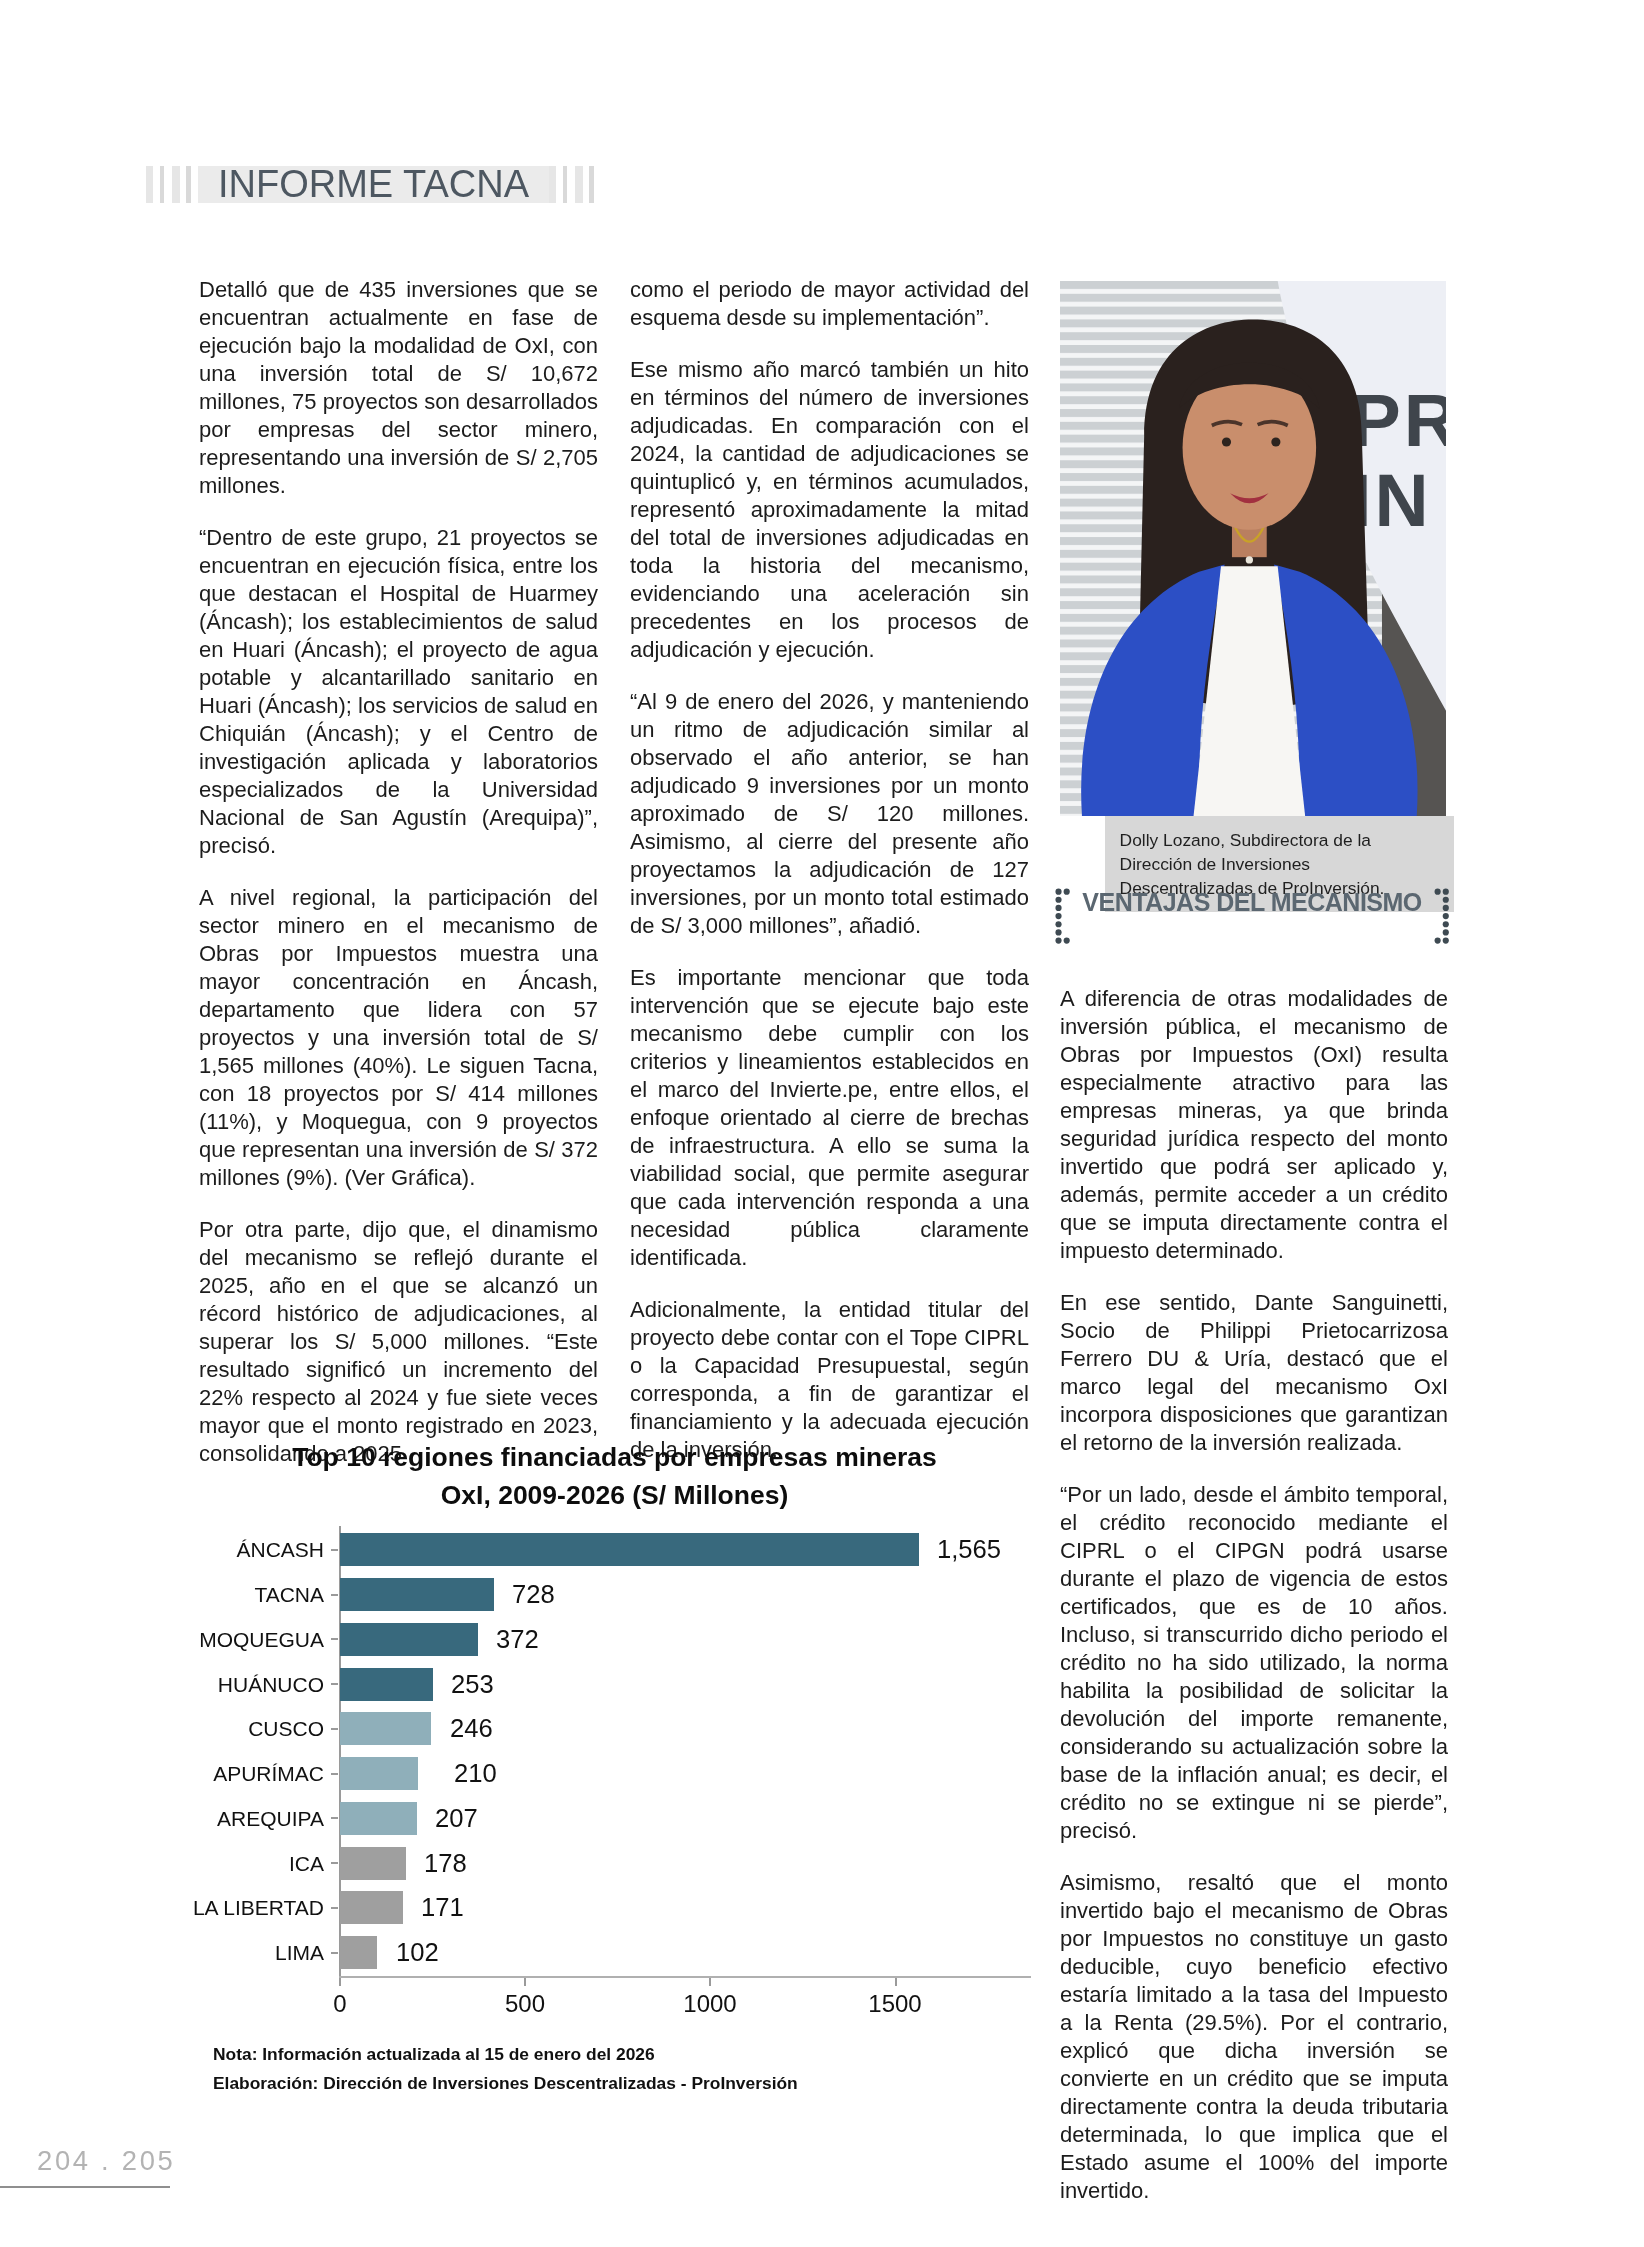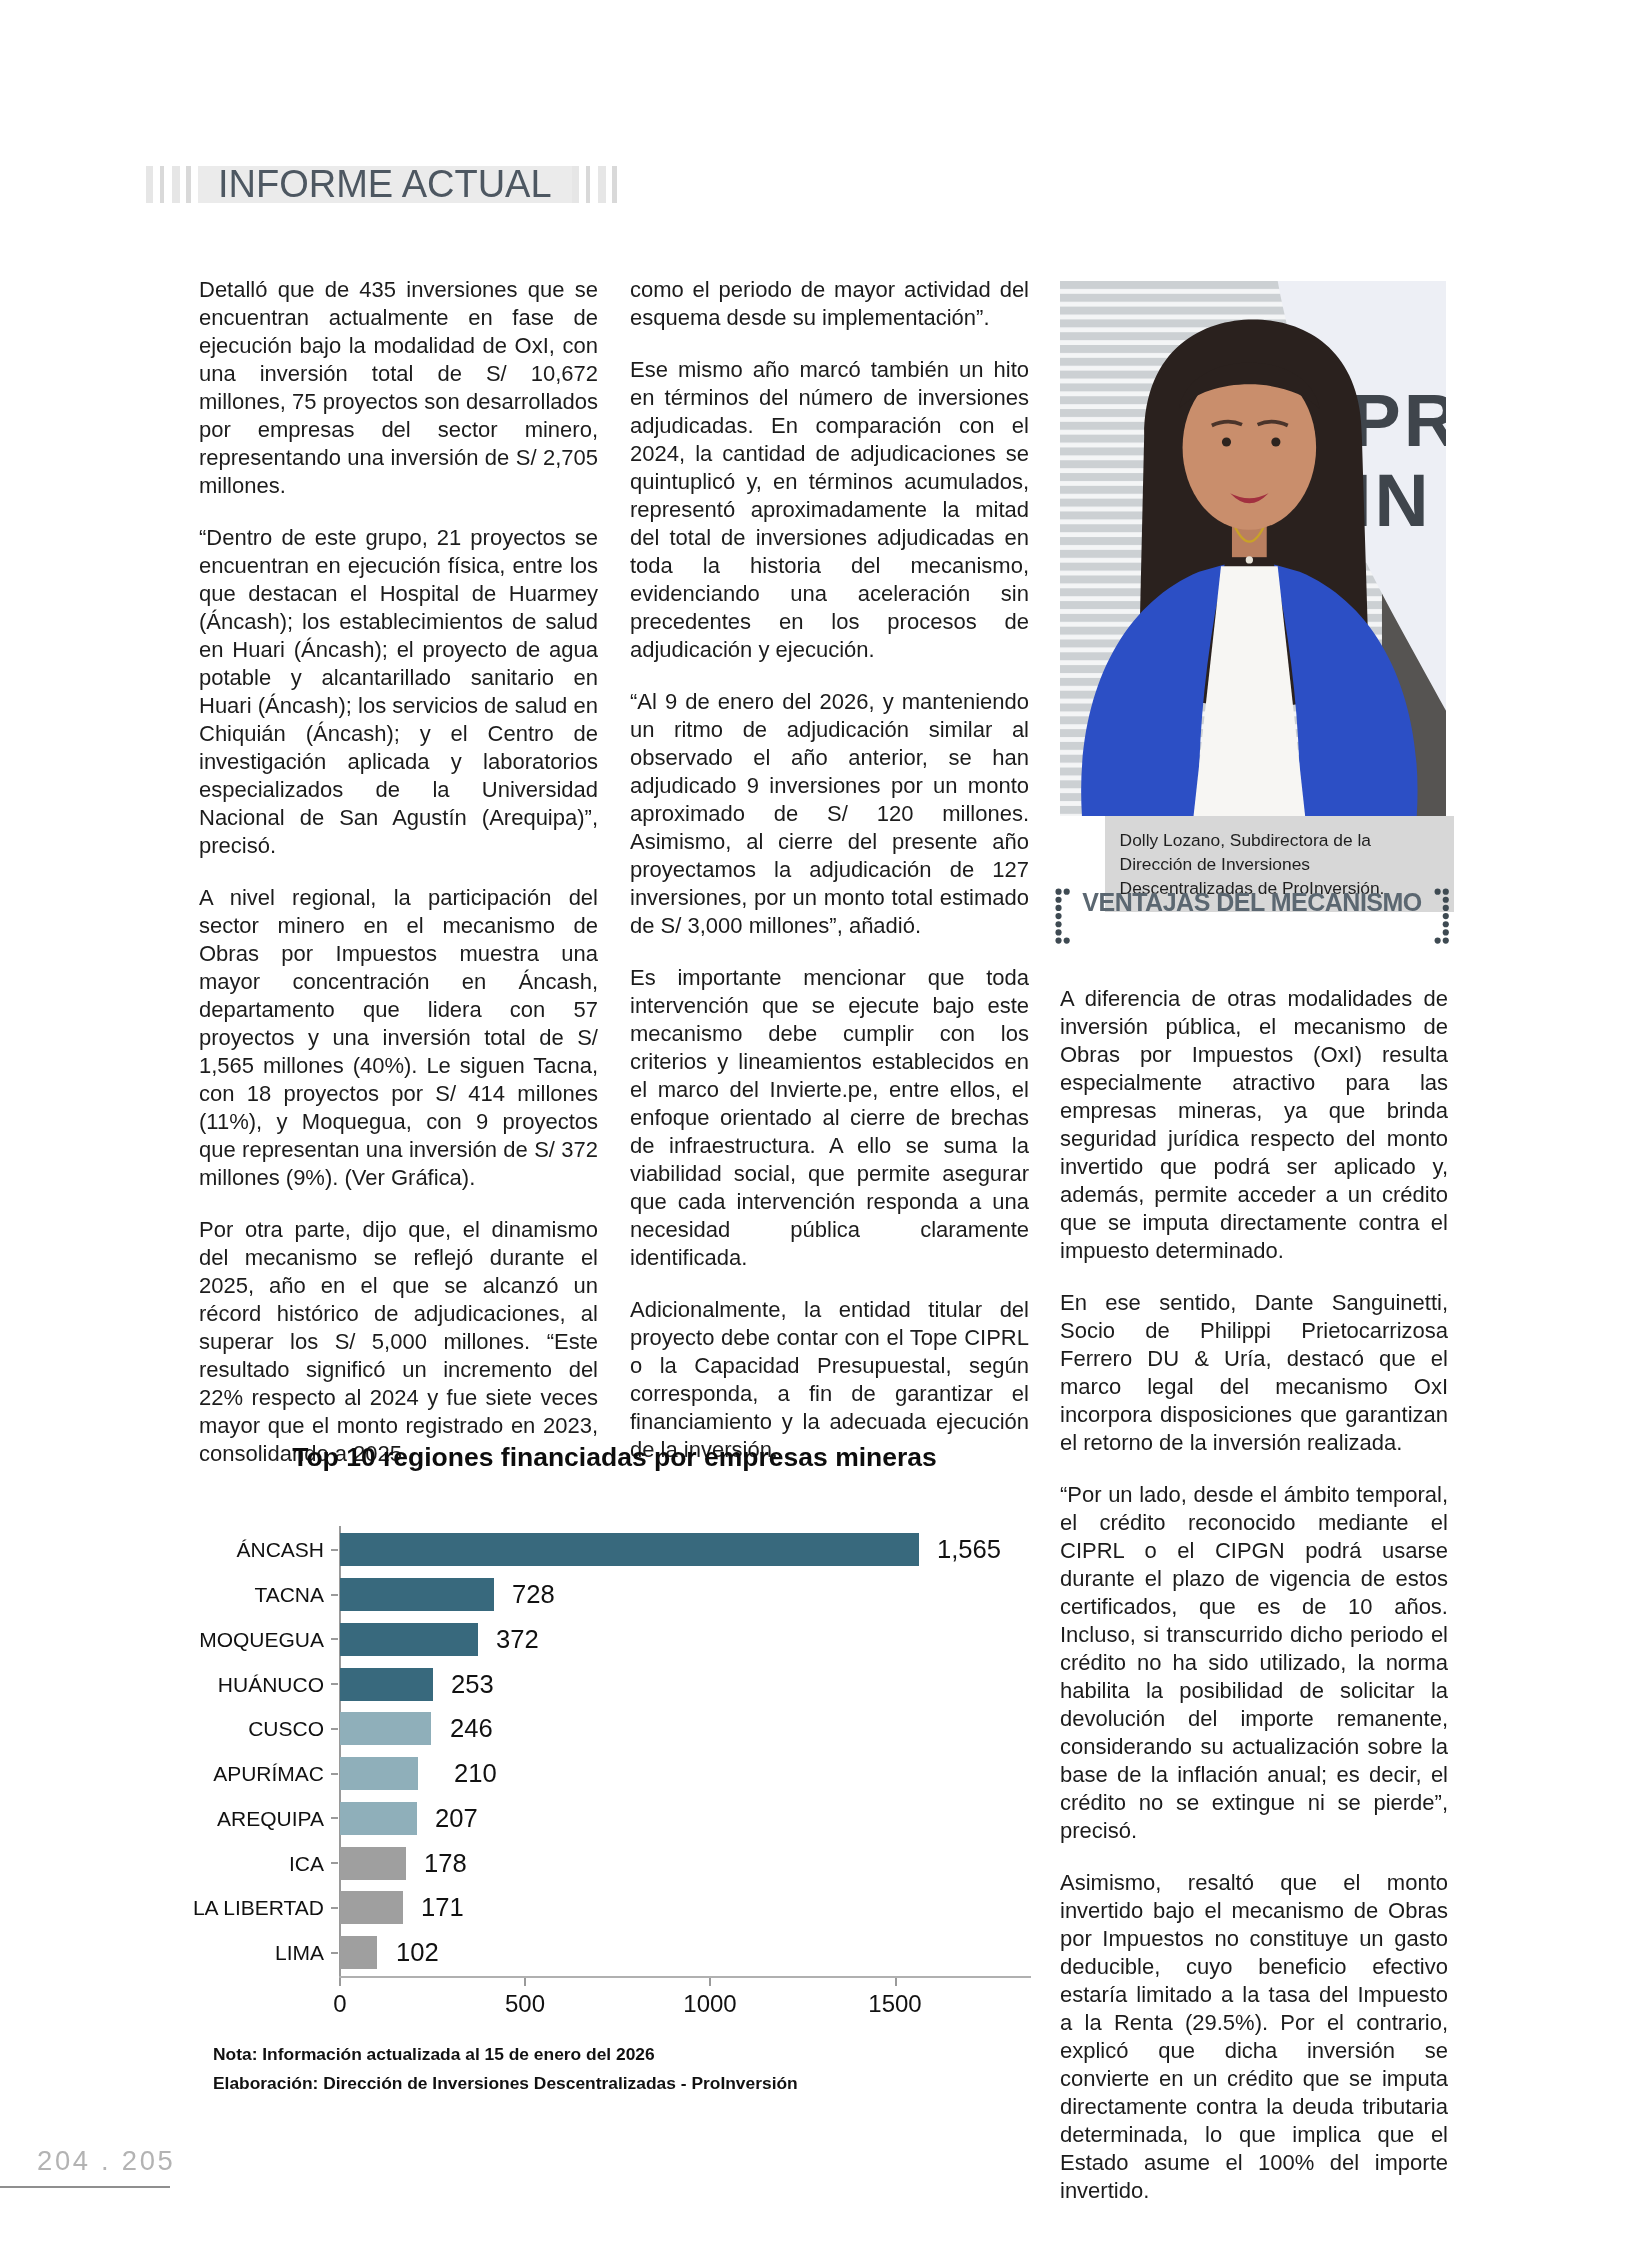--- a/index.html
+++ b/index.html
@@ -52,21 +52,21 @@
   #footer-rule{position:absolute;left:0;top:2186px;width:170px;height:1.8px;background:#8f8f8f;}
 </style>
 </head>
 <body>
 
 <div id="page">
 
   <div class="kicker-wrap">
     <div class="kicker-stripes"></div>
     <div class="kicker-band">
-      <span>INFORME ACTUAL</span>
+      <span>INFORME TACNA</span>
     </div>
     <div class="kicker-stripes"></div>
   </div>
 
   <div class="col" id="col1">
     <p>Detalló que de 435 inversiones que se encuentran actualmente en fase de ejecución bajo la modalidad de OxI, con una inversión total de S/ 10,672 millones, 75 proyectos son desarrollados por empresas del sector minero, representando una inversión de S/ 2,705 millones.</p>
     <p>“Dentro de este grupo, 21 proyectos se encuentran en ejecución física, entre los que destacan el Hospital de Huarmey (Áncash); los establecimientos de salud en Huari (Áncash); el proyecto de agua potable y alcantarillado sanitario en Huari (Áncash); los servicios de salud en Chiquián (Áncash); y el Centro de investigación aplicada y laboratorios especializados de la Universidad Nacional de San Agustín (Arequipa)”, precisó.</p>
     <p>A nivel regional, la participación del sector minero en el mecanismo de Obras por Impuestos muestra una mayor concentración en Áncash, departamento que lidera con 57 proyectos y una inversión total de S/ 1,565 millones (40%). Le siguen Tacna, con 18 proyectos por S/ 414 millones (11%), y Moquegua, con 9 proyectos que representan una inversión de S/ 372 millones (9%). (Ver Gráfica).</p>
     <p>Por otra parte, dijo que, el dinamismo del mecanismo se reflejó durante el 2025, año en el que se alcanzó un récord histórico de adjudicaciones, al superar los S/ 5,000 millones. “Este resultado significó un incremento del 22% respecto al 2024 y fue siete veces mayor que el monto registrado en 2023, consolidando a 2025</p>
   </div>
@@ -141,20 +141,21 @@
   </div>
 
   <div id="col3-text">
     <p>A diferencia de otras modalidades de inversión pública, el mecanismo de Obras por Impuestos (OxI) resulta especialmente atractivo para las empresas mineras, ya que brinda seguridad jurídica respecto del monto invertido que podrá ser aplicado y, además, permite acceder a un crédito que se imputa directamente contra el impuesto determinado.</p>
     <p>En ese sentido, Dante Sanguinetti, Socio de Philippi Prietocarrizosa Ferrero DU &amp; Uría, destacó que el marco legal del mecanismo OxI incorpora disposiciones que garantizan el retorno de la inversión realizada.</p>
     <p>“Por un lado, desde el ámbito temporal, el crédito reconocido mediante el CIPRL o el CIPGN podrá usarse durante el plazo de vigencia de estos certificados, que es de 10 años. Incluso, si transcurrido dicho periodo el crédito no ha sido utilizado, la norma habilita la posibilidad de solicitar la devolución del importe remanente, considerando su actualización sobre la base de la inflación anual; es decir, el crédito no se extingue ni se pierde”, precisó.</p>
     <p>Asimismo, resaltó que el monto invertido bajo el mecanismo de Obras por Impuestos no constituye un gasto deducible, cuyo beneficio efectivo estaría limitado a la tasa del Impuesto a la Renta (29.5%). Por el contrario, explicó que dicha inversión se convierte en un crédito que se imputa directamente contra la deuda tributaria determinada, lo que implica que el Estado asume el 100% del importe invertido.</p>
   </div>
 
   <div class="chart-title" id="chart-title1">Top 10 regiones financiadas por empresas mineras</div>
+  <div class="chart-title" id="chart-title2">OxI, 2009-2026 (S/ Millones)</div>
   <div class="axis-y"></div>
   <div class="axis-x"></div>
   <div id="chart-rows">
       <div class="bar-label" style="left: 137px; top: 1533px; width: 187px;">ÁNCASH</div>
       <div class="row-tick" style="left: 331px; top: 1549px;"></div>
       <div class="bar" style="left: 340px; top: 1533px; width: 579px; background: rgb(56, 105, 125);"></div>
       <div class="bar-value" style="left: 937px; top: 1533px;">1,565</div>
       <div class="bar-label" style="left: 137px; top: 1578px; width: 187px;">TACNA</div>
       <div class="row-tick" style="left: 331px; top: 1594px;"></div>
       <div class="bar" style="left: 340px; top: 1578px; width: 154px; background: rgb(56, 105, 125);"></div>

